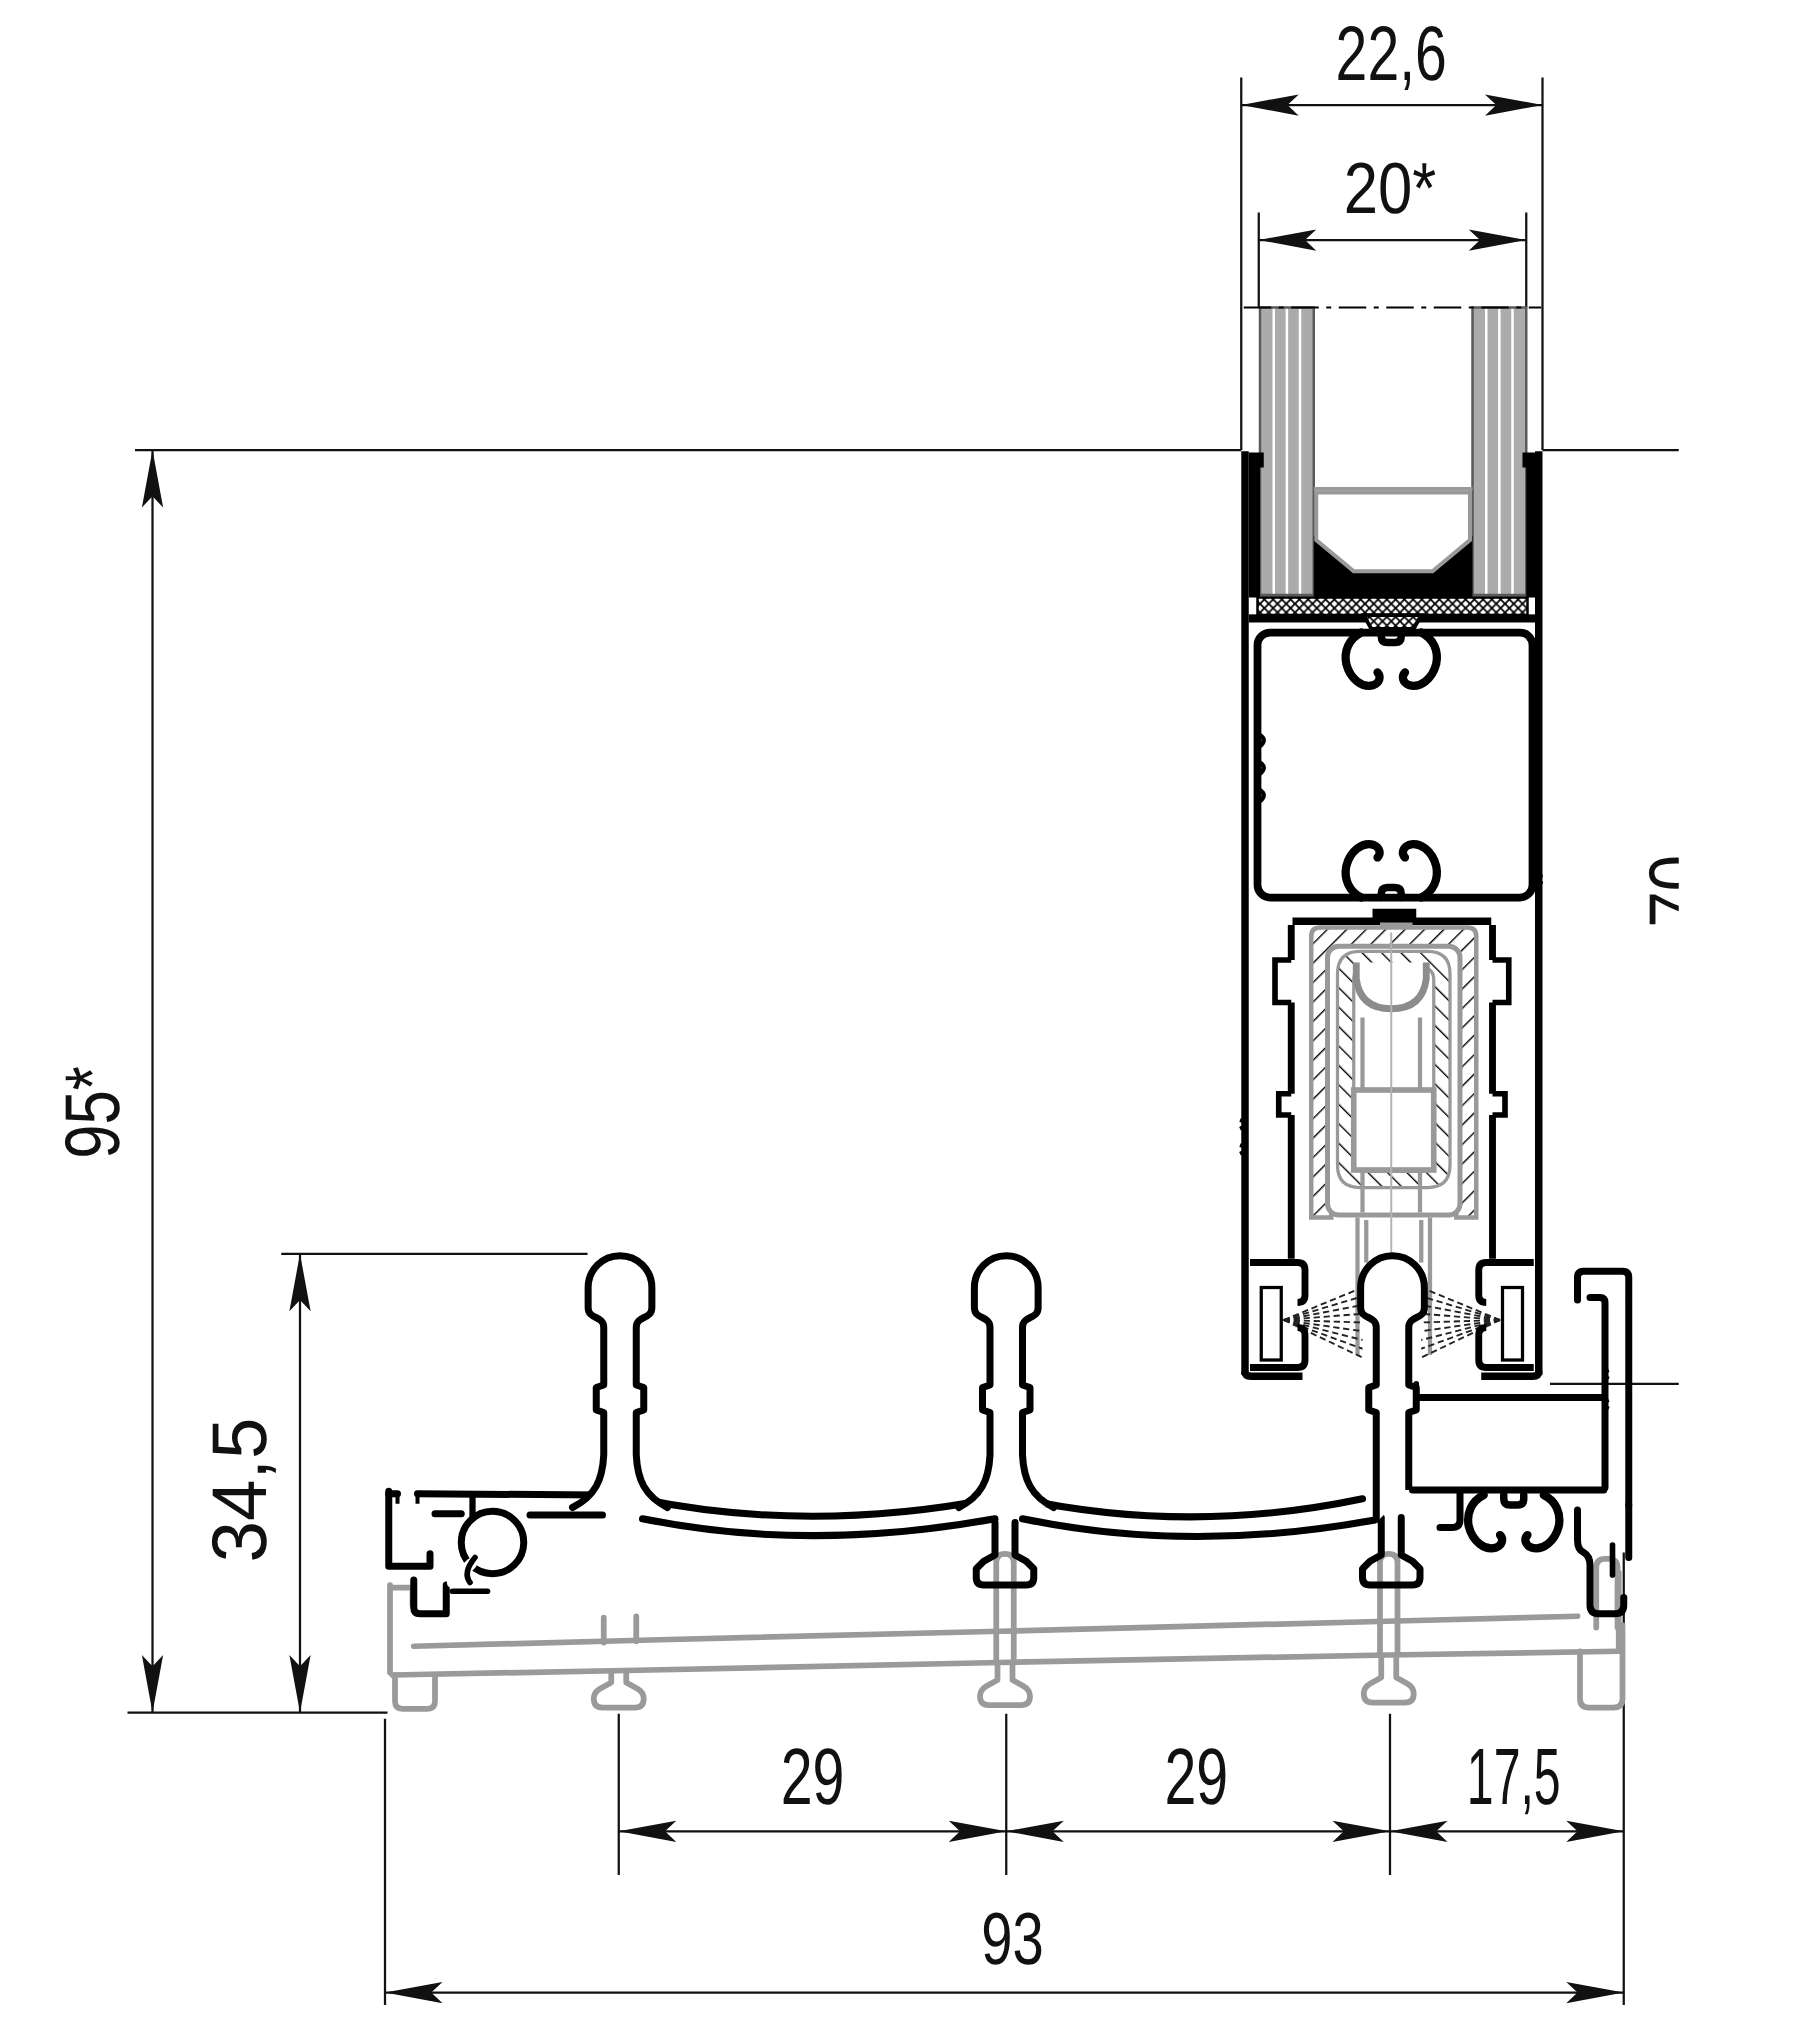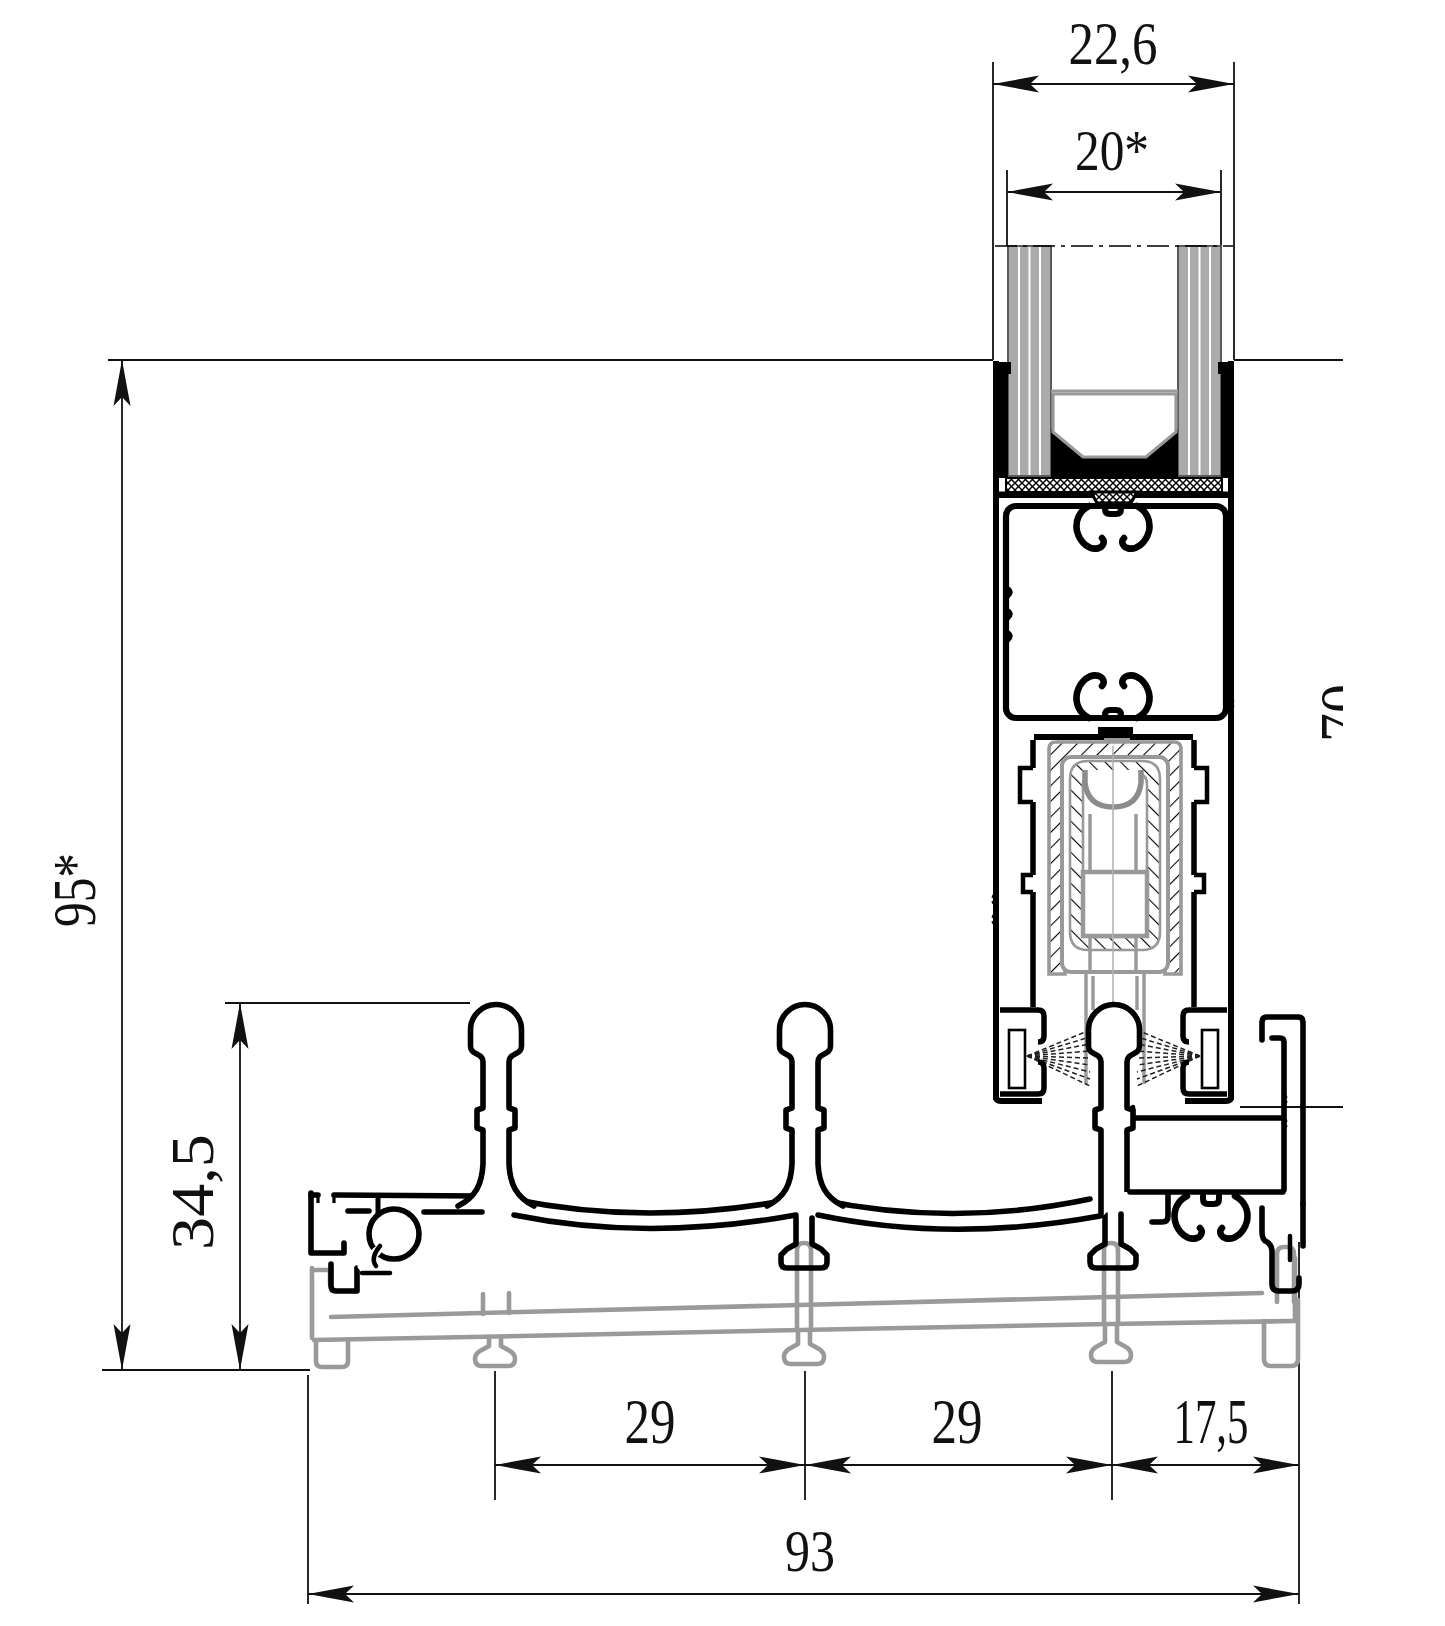--- a/index.html
+++ b/index.html
@@ -1,17 +1,17 @@
 <!DOCTYPE html>
 <html><head>
 <meta charset="utf-8">
 <style>
   html,body{margin:0;padding:0;background:#fff;}
   #page{position:relative;width:1343px;height:1626px;background:#fff;overflow:hidden;
-        font-family:Liberation Serif, serif;}
+        font-family:Liberation Sans, sans-serif;}
   svg{position:absolute;left:0;top:0;}
   text{fill:#111;}
 </style>
 </head>
 <body>
 <div id="page">
 <svg width="1445" height="1626" viewBox="0 0 1445 1626">
 <defs>
   <pattern id="h45" width="11" height="11" patternUnits="userSpaceOnUse" patternTransform="rotate(45)">
     <rect width="11" height="11" fill="#fff"></rect>

